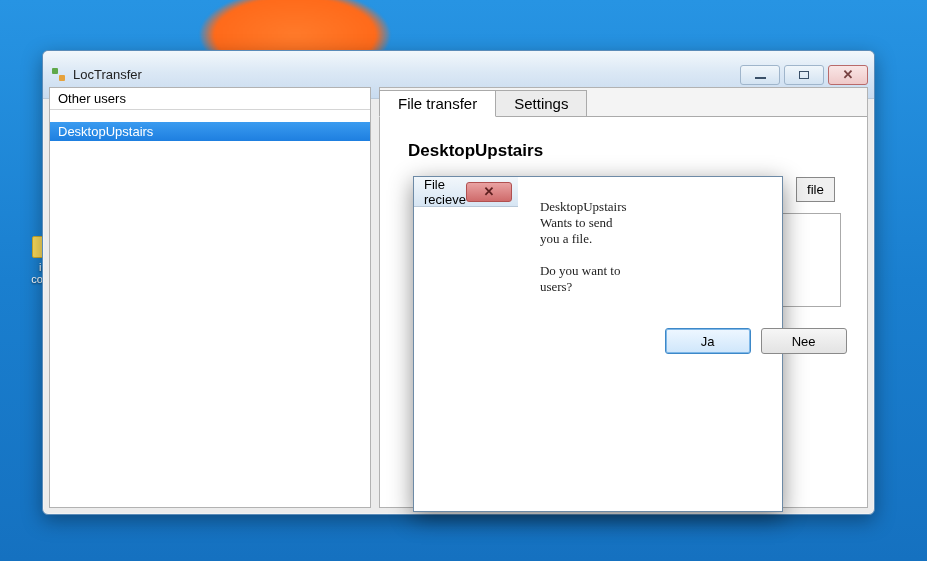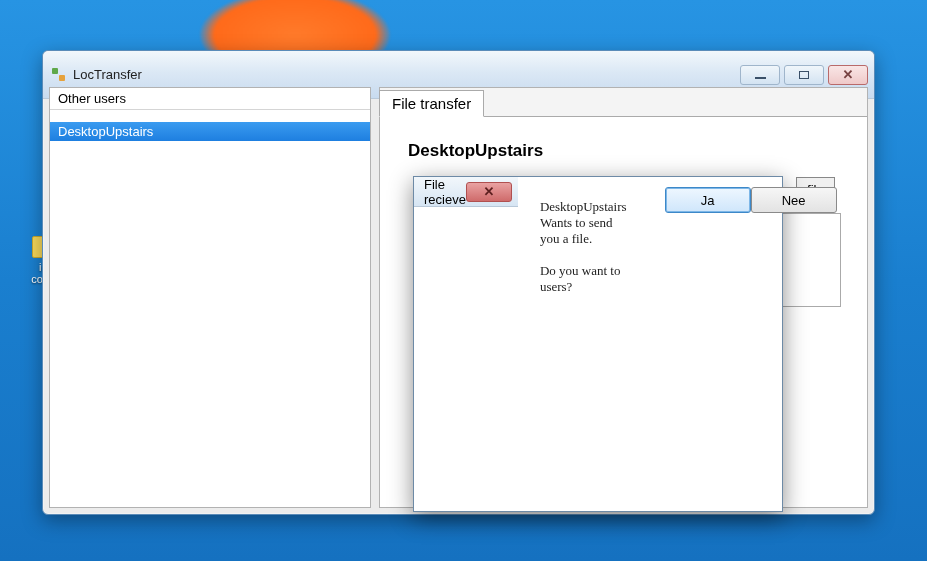--- a/index.html
+++ b/index.html
@@ -113,21 +113,21 @@
     }
 
     .main { flex:1; position:relative; background:#f4f4f4; border:1px solid #b2b2b2;}
     .tabstrip {
       position:absolute; top:-1px; left:-1px; right:-1px;
       display:flex; align-items:flex-end;
       height:30px;
       background:transparent;
     }
     .tab {
-      padding: 4px 12px;
+      padding: 4px 18px;
       border:1px solid #aaa;
       background:#ececec;
       margin-right:-1px;
       font-size:15px;
       position:relative;
     }
     .tab.active {
       background:#fff;
       border-bottom-color:#fff;
       z-index:2;
@@ -177,22 +177,23 @@
       color:#5c1f1f; font-weight:bold;
     }
     .dlg-body{
       flex:1; padding:22px 22px 10px 22px;
       font-size:13px; color:#222;font-family:Liberation Serif, serif;
     }
     .dlg-body p{ margin-bottom:16px; }
     .dlg-body .details div{ margin-bottom:2px;}
     .dlg-body .details{ margin-bottom:18px;}
     .dlg-buttons{
-      display:flex; justify-content:flex-end; 
+      display:flex; justify-content:flex-end; gap:10px;
       padding: 10px 16px 16px;
+      align-items: center;
     }
     .dlg-btn{
       min-width:86px; height:26px;
       border:1px solid #8a8a8a;
       background: linear-gradient(180deg,#f6f6f6,#e3e3e3);
       font-size:13px;
       display:flex;align-items:center;justify-content:center;
       border-radius:3px;
     }
     .dlg-btn.primary{
@@ -236,20 +237,23 @@
         <div class="userlist-item selected">
           <span>DesktopUpstairs</span>
         </div>
       </div>
     </div>
 
     <div class="main">
       <div class="tabstrip">
         <div class="tab active">
           <span>File transfer</span>
+        </div>
+        <div class="tab">
+          <span>Settings</span>
         </div>
       </div>
       <div class="tabcontent">
         <h3>DesktopUpstairs</h3>
         <button class="file-btn">
           <span>file</span>
         </button>
         <div class="dest-box"></div>
       </div>
     </div>

